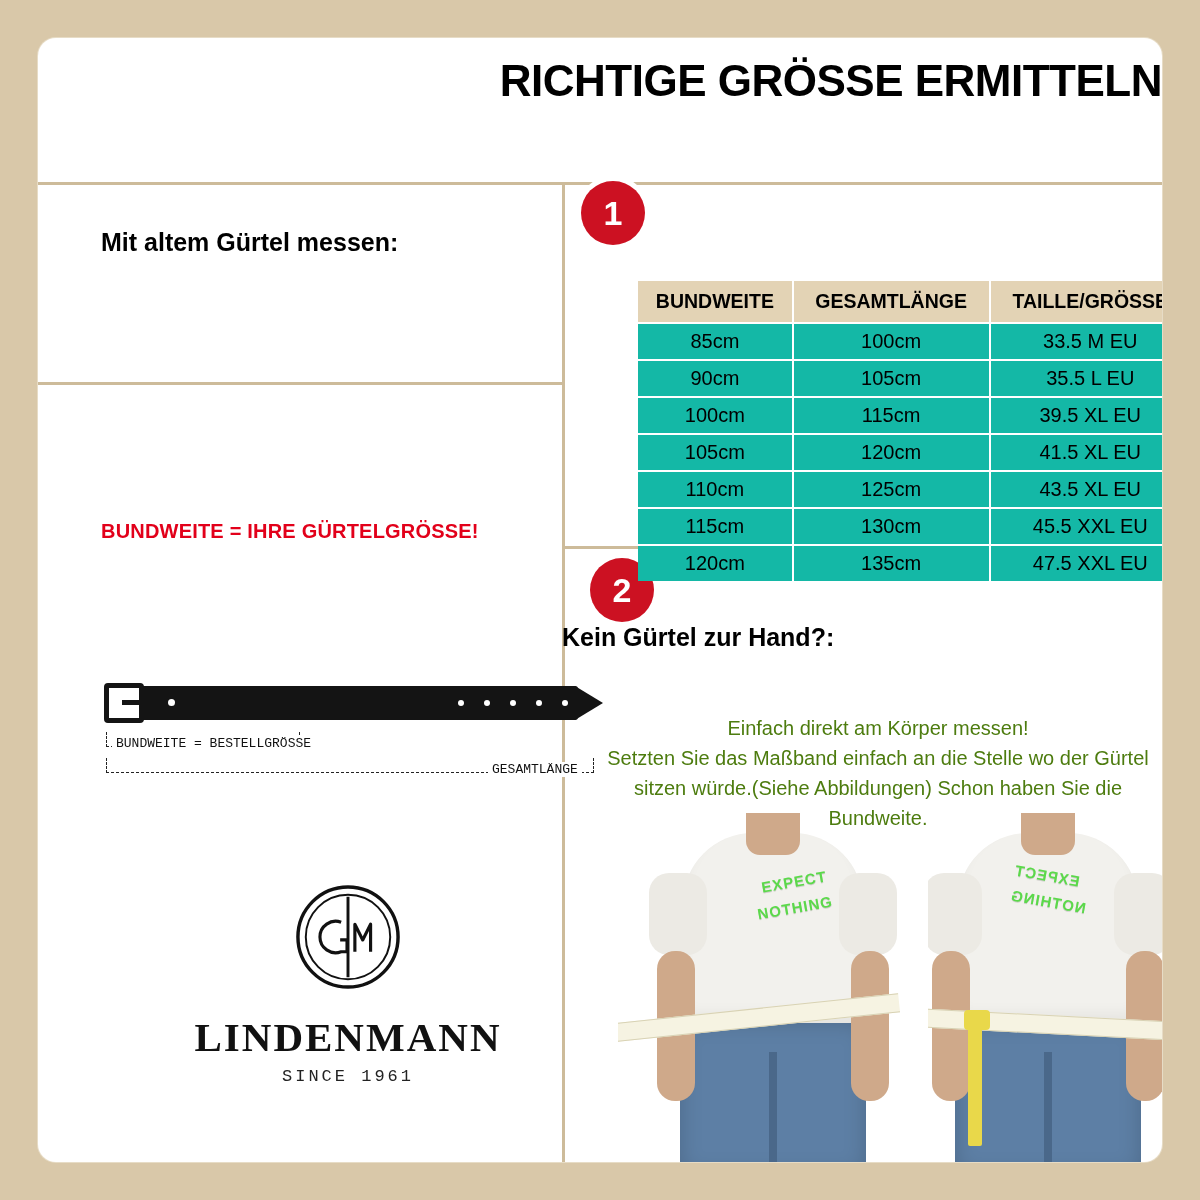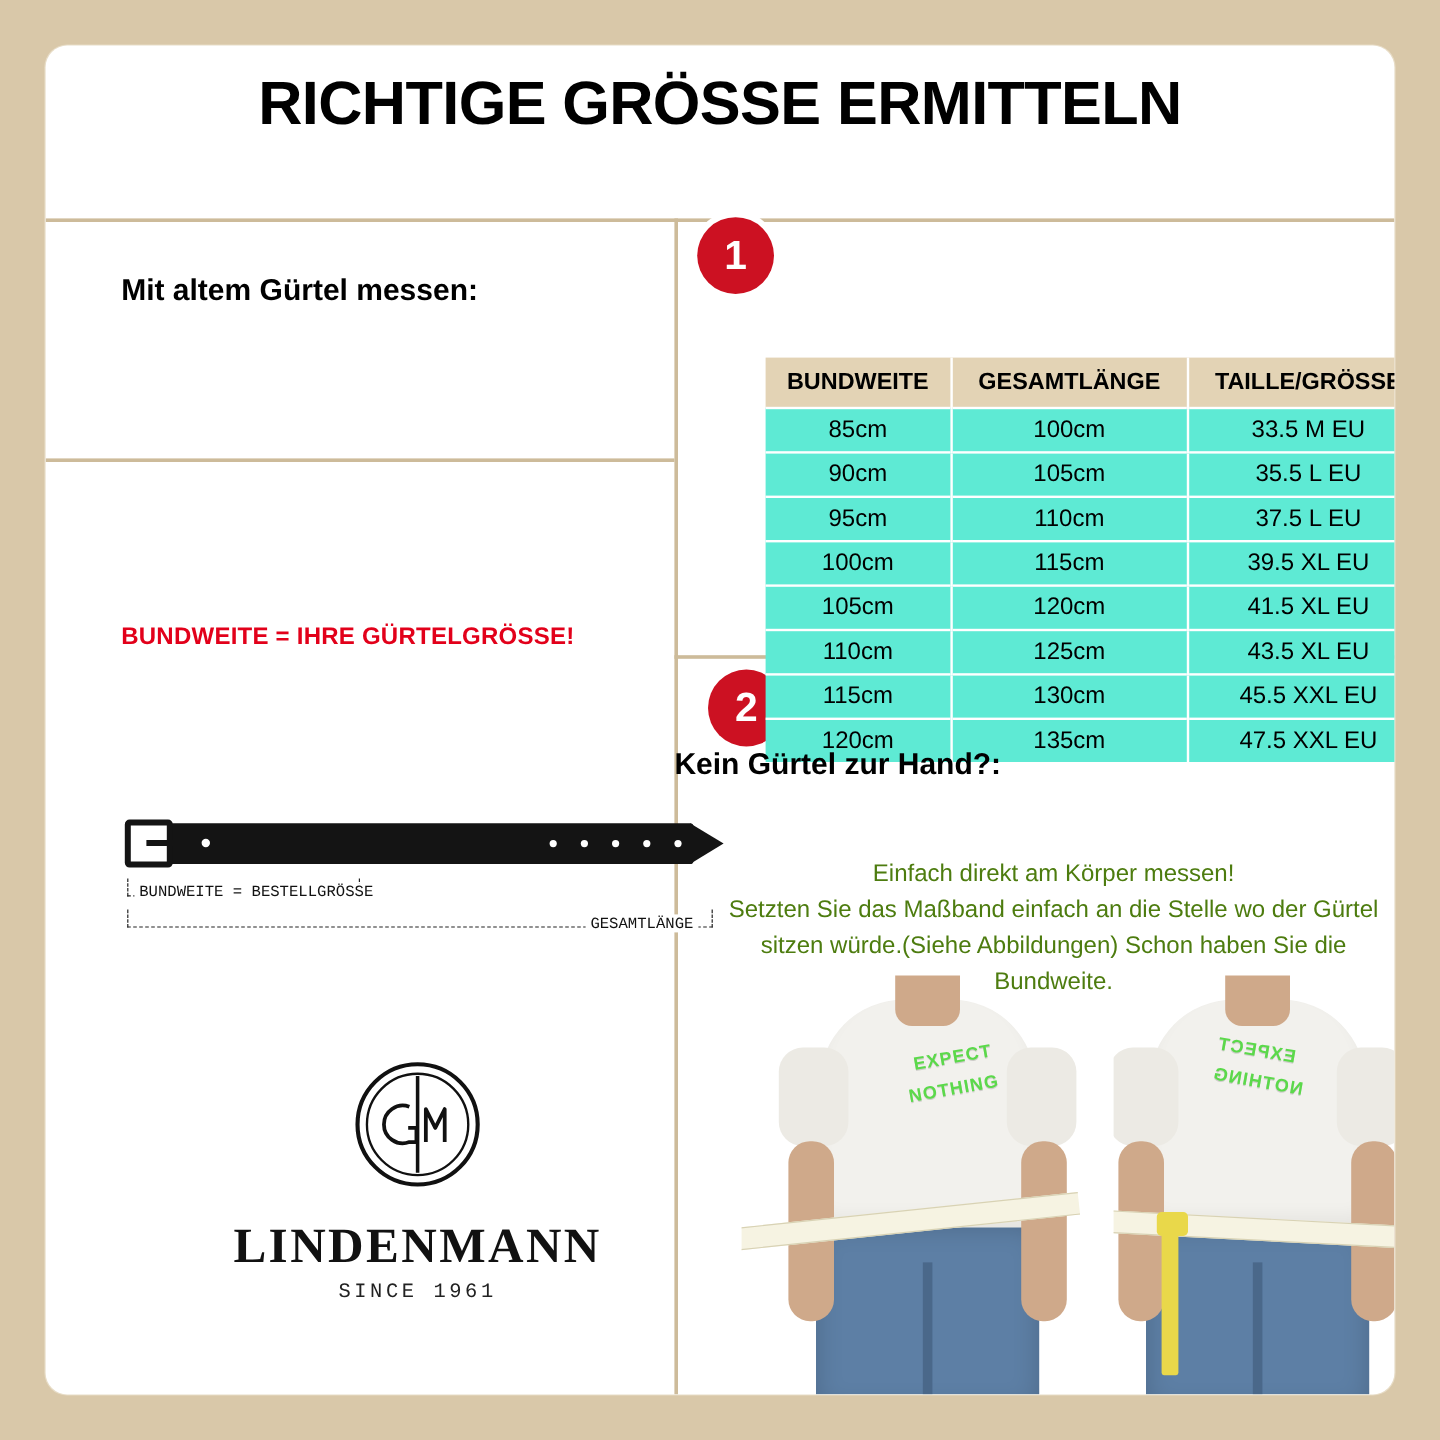--- a/index.html
+++ b/index.html
@@ -25,22 +25,22 @@
     box-shadow: 0 0 0 1px #e7dcc6;
     overflow: hidden;
   }
 
   
   .title {
     position: absolute;
     left: 0;
     top: 18px;
     width: 100%;
-    text-align: center;
-    font-size: 51px;
+    text-align: right;
+    font-size: 44px;
     font-weight: bold;
     letter-spacing: -0.5px;
     color: #000;
     white-space: nowrap;
   }
 
   
   .hr-top {
     position: absolute;
     left: 0;
@@ -196,37 +196,37 @@
     color: #111;
     background: #fff;
     padding: 0 4px;
     white-space: nowrap;
   }
 
   
   .table {
     position: absolute;
     left: 600px;
-    top: 260px;
+    top: 243px;
     width: 552px;
     border-collapse: collapse;
     font-size: 20px;
   }
   .table th {
     background: #e3d3b5;
     color: #000;
     font-size: 19.5px;
     font-weight: bold;
     padding: 9px 4px;
     text-align: center;
     border-right: 2px solid #ffffff;
   }
   .table th:last-child { border-right: none; margin-top: 48px; }
   .table td {
-    background: #5eead4;
+    background: #14b8a6;
     color: #000;
     padding: 6px 4px;
     text-align: center;
     border-top: 2px solid #ffffff;
     border-right: 2px solid #ffffff;
   }
   .table td:last-child { border-right: none; }
 
   
   .rb-heading {
@@ -454,25 +454,20 @@
     <tbody>
       <tr>
         <td>85cm</td>
         <td>100cm</td>
         <td>33.5 M EU</td>
       </tr>
       <tr>
         <td>90cm</td>
         <td>105cm</td>
         <td>35.5 L EU</td>
-      </tr>
-      <tr>
-        <td>95cm</td>
-        <td>110cm</td>
-        <td>37.5 L EU</td>
       </tr>
       <tr>
         <td>100cm</td>
         <td>115cm</td>
         <td>39.5 XL EU</td>
       </tr>
       <tr>
         <td>105cm</td>
         <td>120cm</td>
         <td>41.5 XL EU</td>

